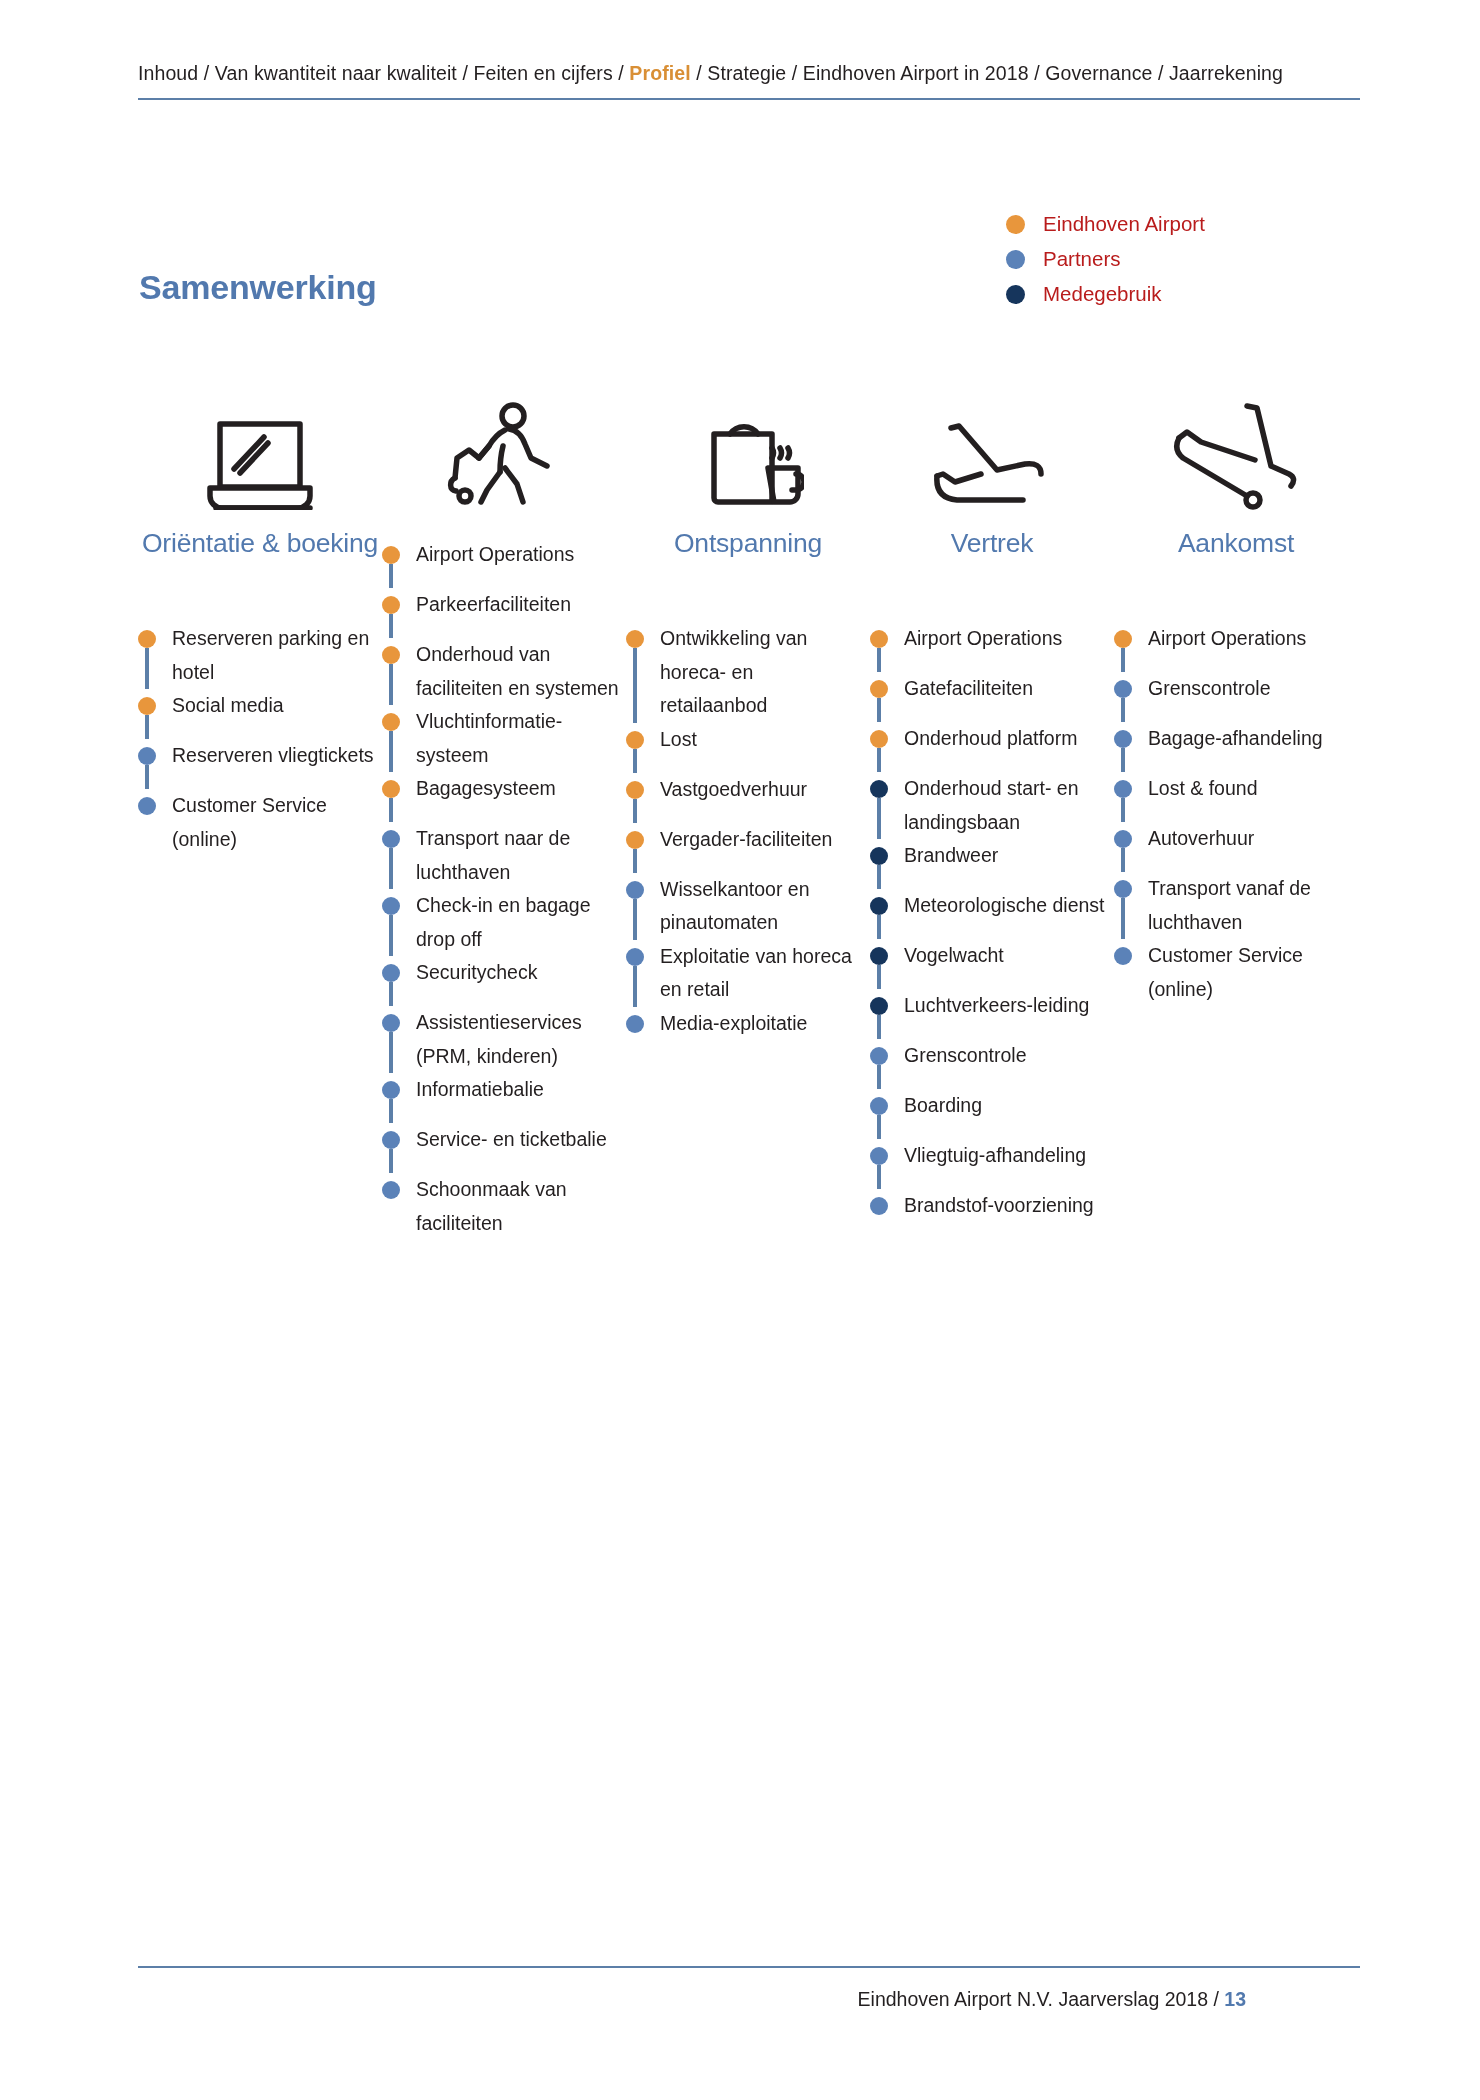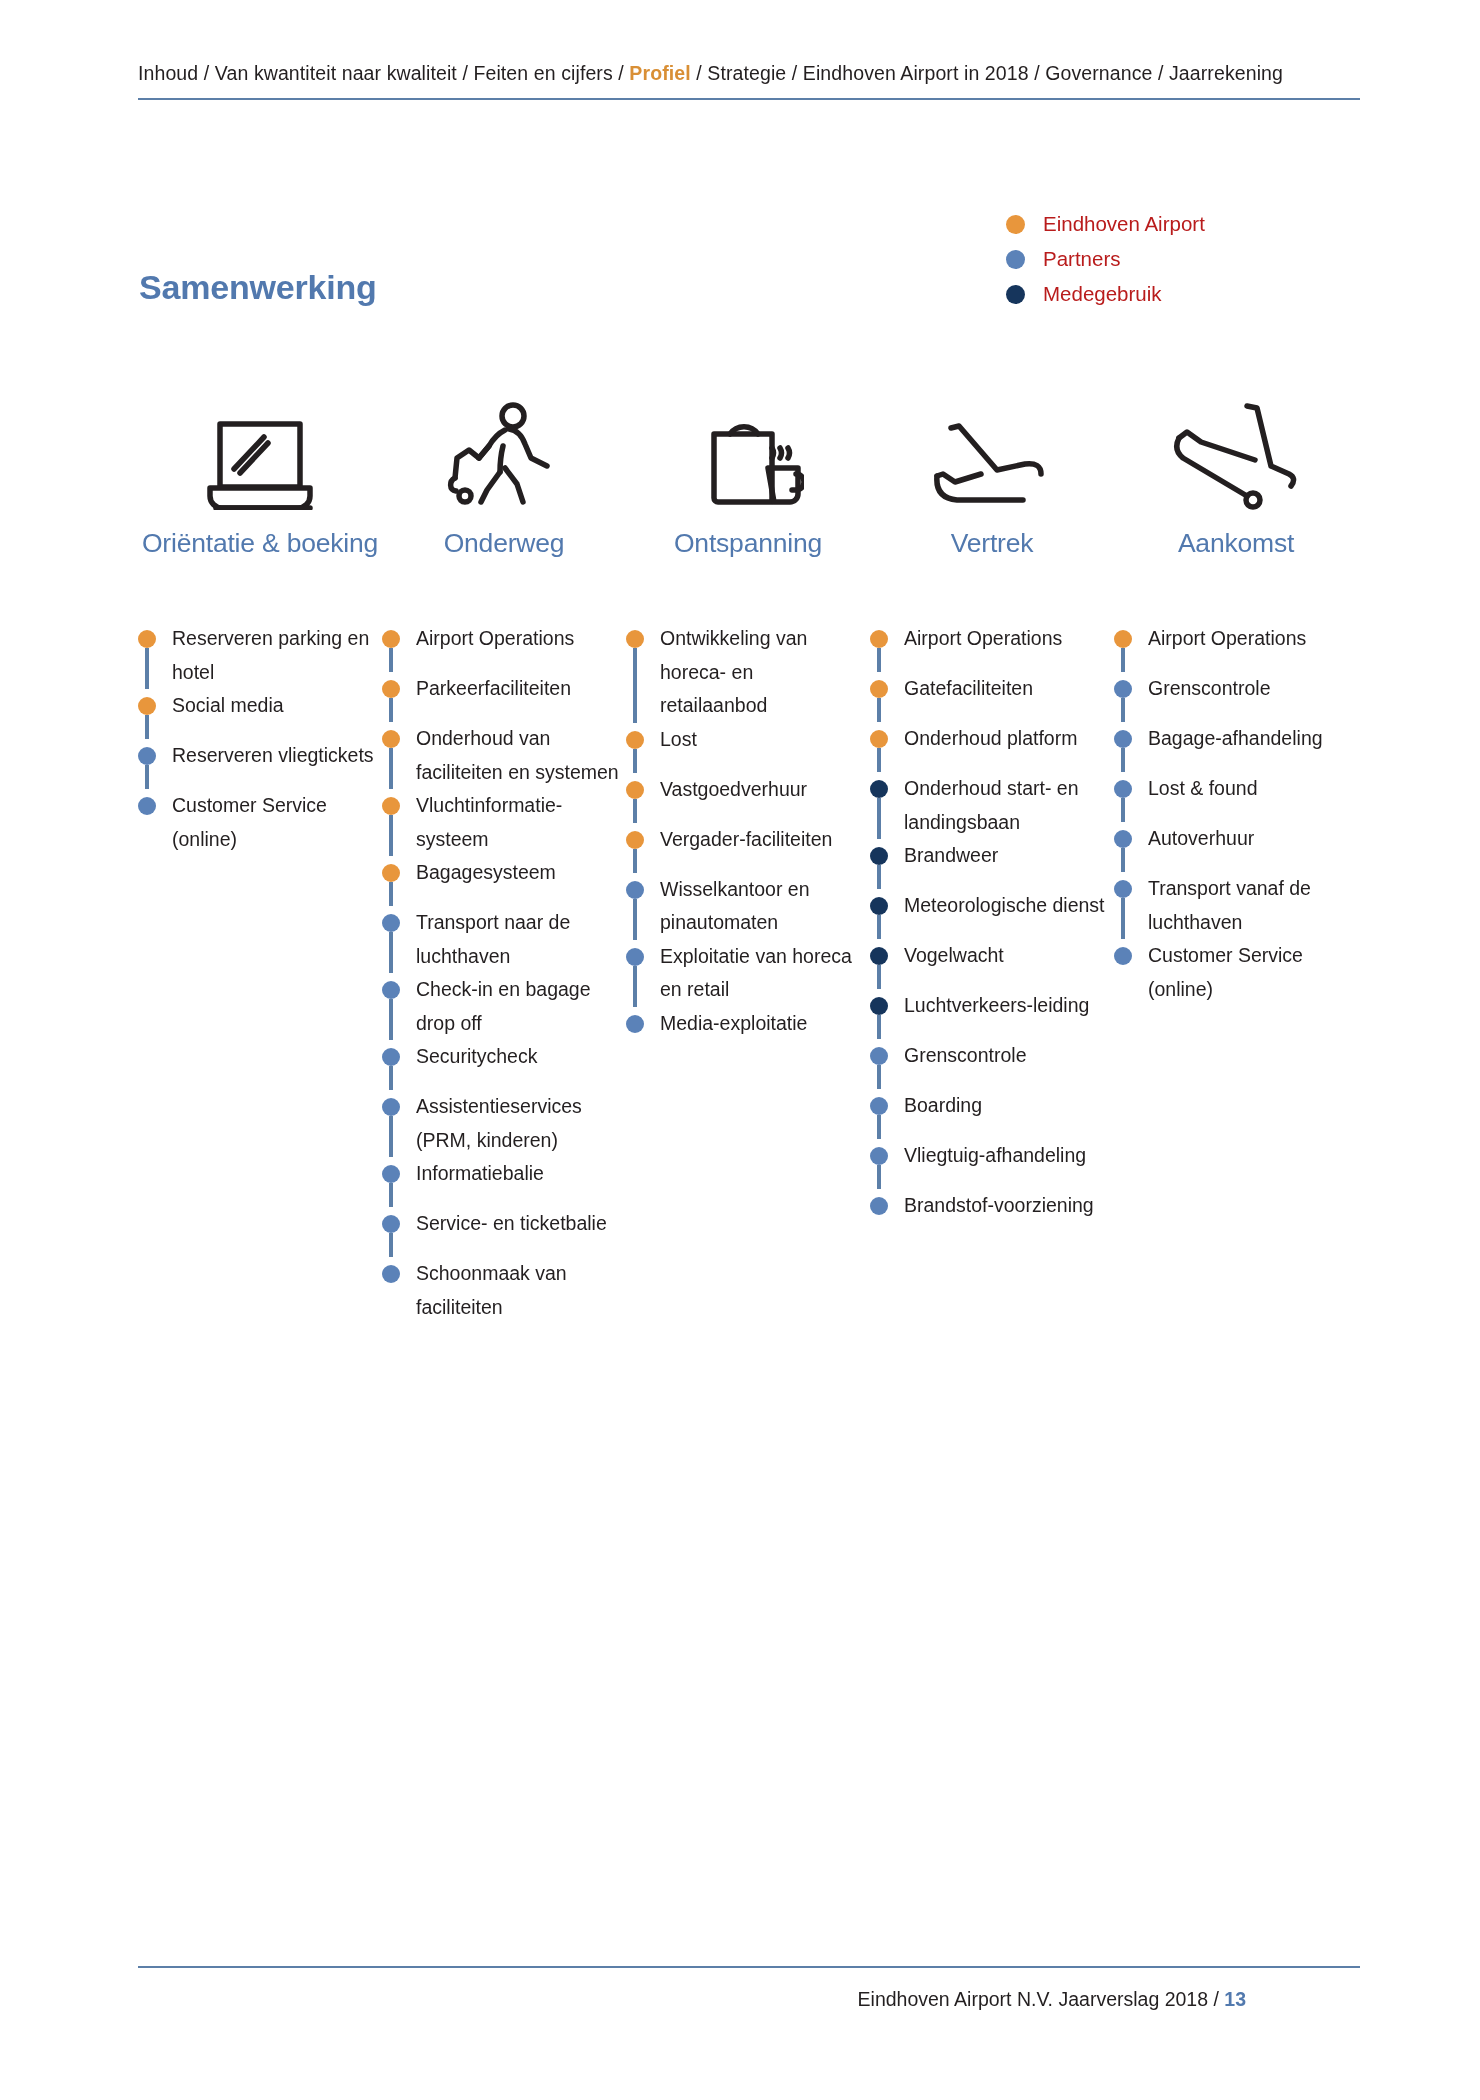--- a/index.html
+++ b/index.html
@@ -252,21 +252,20 @@
             <path d="M66 27 C74 28 79 34 82 42 L88 56 L104 64"></path>
             <path d="M60 44 C58 52 57 62 57 70"></path>
             <path d="M57 70 L44 88 L38 100"></path>
             <path d="M62 66 L74 82 L80 100"></path>
             <path d="M36 56 L26 48 L14 56 L12 76"></path>
             <path d="M12 76 C6 79 6 88 13 89"></path>
             <circle cx="22" cy="94" r="6"></circle>
             <path d="M36 56 L46 44"></path>
           </svg>
         </div>
-        <div class="col-title">Onderweg</div>
         <div class="col-list">
           <div class="item">
             <span class="item-connector"></span>
             <span class="item-marker" style="background: rgb(232, 150, 60);"></span>
             <span class="item-text">Airport Operations</span>
           </div>
           <div class="item">
             <span class="item-connector"></span>
             <span class="item-marker" style="background: rgb(232, 150, 60);"></span>
             <span class="item-text">Parkeerfaciliteiten</span>

